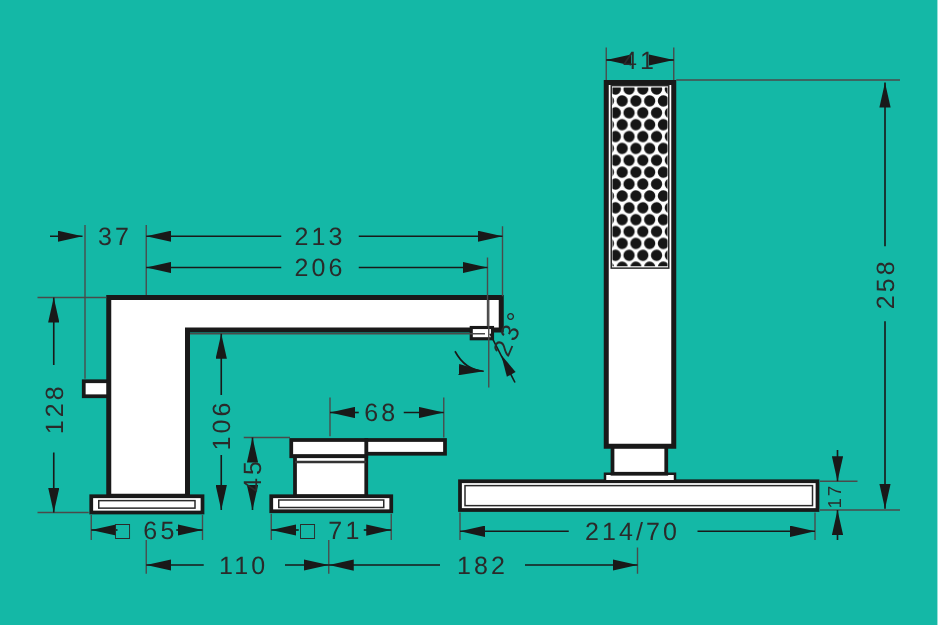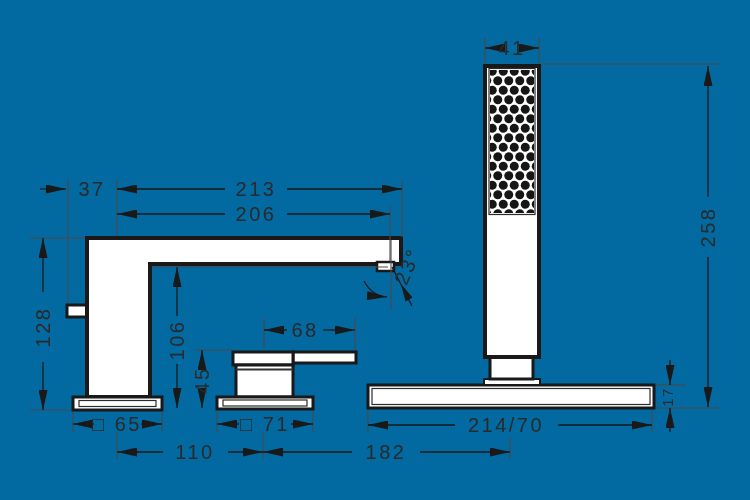--- a/index.html
+++ b/index.html
@@ -1,16 +1,16 @@
 <!DOCTYPE html>
 <html><head>
 <meta charset="utf-8">
 <style>
   html,body{margin:0;padding:0;background:#fff;}
-  .canvas{position:relative;width:750px;height:500px;background:#0369a1;overflow:hidden;}
+  .canvas{position:relative;width:750px;height:500px;background:#14b8a6;overflow:hidden;}
   svg text{
     font-family:"Liberation Sans","DejaVu Sans",sans-serif;
     font-size:20px;
     fill:#2a2a2a;
     letter-spacing:2.5px;
   }
   svg text.small{font-size:15px;letter-spacing:1.5px;}
   .outline{fill:#ffffff;stroke:#191919;stroke-width:4;stroke-linejoin:miter;}
   .outline-thin{fill:none;stroke:#2a2a2a;stroke-width:1.2;}
   .ext{stroke:#4a4a4a;stroke-width:1.1;fill:none;}

